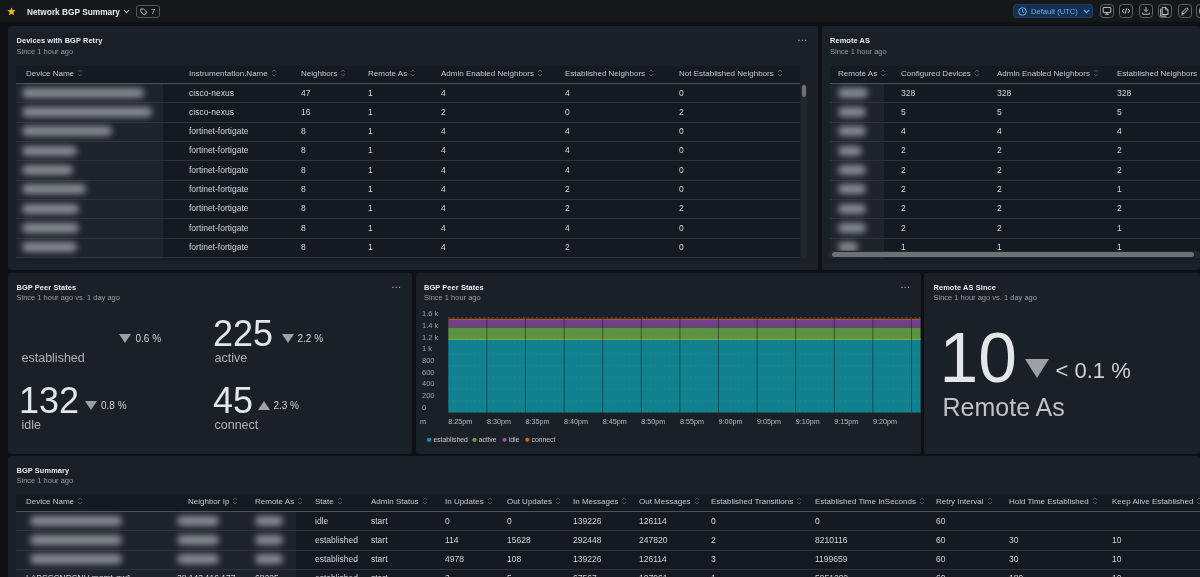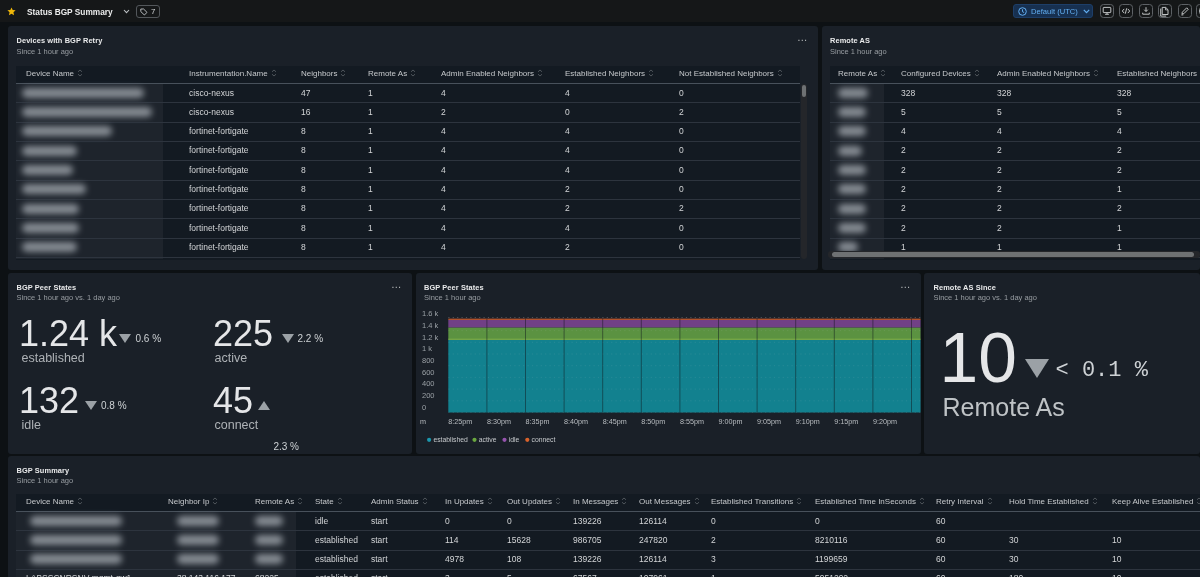--- a/index.html
+++ b/index.html
@@ -19,21 +19,21 @@
 .bignum{position:absolute;font-size:36px;color:#e5e6e8;white-space:nowrap;}
 .bpct{font-size:10px;color:#ced2d5;}
 .blabel{position:absolute;font-size:12.5px;color:#aeb2b6;}
 .tri{display:inline-block;width:0;height:0;}
 </style></head><body>
 
 <div style="position:absolute;left:0;top:0;width:1200px;height:22px;background:#151718;">
 <svg style="position:absolute;left:7px;top:6.5px" width="9" height="9" viewBox="0 0 12 12">
       <path d="M6 0.5 L7.6 4 L11.5 4.4 L8.6 7 L9.4 10.9 L6 8.9 L2.6 10.9 L3.4 7 L0.5 4.4 L4.4 4 Z" fill="#eeb609"></path>
     </svg>
-<span style="position:absolute;left:27px;top:6.5px;font-size:8.3px;font-weight:bold;color:#eceded;">Status BGP Summary</span>
+<span style="position:absolute;left:27px;top:6.5px;font-size:8.3px;font-weight:bold;color:#eceded;">Network BGP Summary</span>
 <svg style="position:absolute;left:123px;top:8.5px" width="7" height="5" viewBox="0 0 8 6">
       <path d="M1 1.2 L4 4.4 L7 1.2" stroke="#bfc3c6" stroke-width="1.3" fill="none"></path>
     </svg>
 <div style="position:absolute;left:136px;top:4.5px;width:24px;height:13px;border:1px solid #53575b;border-radius:3px;"></div>
 <svg style="position:absolute;left:140px;top:8px" width="8" height="8" viewBox="0 0 8 8">
       <path d="M0.8 1 L3.6 1 L7 4.4 L4.4 7 L0.8 3.6 Z" stroke="#c6c9cc" stroke-width="0.9" fill="none"></path>
     </svg>
 <span style="position:absolute;left:151px;top:7px;font-size:8px;color:#d2d5d7;">7</span>
 <div style="position:absolute;left:1013px;top:4px;width:80px;height:14px;background:#173050;border:1px solid #1d3e68;border-radius:3px;"></div>
 <svg style="position:absolute;left:1017.5px;top:7px" width="9" height="9" viewBox="0 0 9 9">
@@ -252,35 +252,34 @@
 <span class="c" style="left:175.5px;top:216.14px">1</span>
 <span class="c" style="left:295.5px;top:216.14px">1</span>
 <div class="rline" style="left:8.5px;top:230.97px;width:370px;"></div>
 <div class="vscroll" style="left:6.5px;top:225px;width:372px;height:6.5px;"></div>
 <div class="vthumb" style="left:10.5px;top:225.8px;width:361.5px;height:5.2px;border-radius:2.6px;"></div>
 </div>
 <div class="panel" style="left:8px;top:272.5px;width:404px;height:181px;">
 <div class="ptitle">BGP Peer States</div>
 <div class="psub">Since 1 hour ago vs. 1 day ago</div>
 <div class="dots" style="right:10px;top:5px;">…</div>
-<span class="bignum" style="left:11px;top:40.5px;">1.24 k</span>
 <span style="position:absolute;left:111.4px;top:56.3px;"><span class="tri" style="border-left:6.0px solid transparent;border-right:6.0px solid transparent;border-top:9px solid #9ba1a6;"></span></span>
 <span class="bpct" style="position:absolute;left:127.5px;top:60px;">0.6 %</span>
 <div class="blabel" style="left:13.5px;top:78px;">established</div>
 <span class="bignum" style="left:205px;top:40.5px;">225</span>
 <span style="position:absolute;left:274px;top:56.3px;"><span class="tri" style="border-left:6.0px solid transparent;border-right:6.0px solid transparent;border-top:9px solid #9ba1a6;"></span></span>
 <span class="bpct" style="position:absolute;left:289.5px;top:60px;">2.2 %</span>
 <div class="blabel" style="left:206.5px;top:78px;">active</div>
 <span class="bignum" style="left:11px;top:107px;">132</span>
 <span style="position:absolute;left:76.8px;top:123px;"><span class="tri" style="border-left:6.0px solid transparent;border-right:6.0px solid transparent;border-top:9px solid #9ba1a6;"></span></span>
 <span class="bpct" style="position:absolute;left:93px;top:127px;">0.8 %</span>
 <div class="blabel" style="left:13.5px;top:145px;">idle</div>
 <span class="bignum" style="left:205px;top:107px;">45</span>
 <span style="position:absolute;left:249.8px;top:123px;"><span class="tri" style="border-left:6.0px solid transparent;border-right:6.0px solid transparent;border-bottom:9px solid #9ba1a6;"></span></span>
-<span class="bpct" style="position:absolute;left:265.4px;top:127px;margin-top:41px;">2.3 %</span>
+<span class="bpct" style="position:absolute;left:265.4px;top:127px;">2.3 %</span>
 <div class="blabel" style="left:206.5px;top:145px;">connect</div>
 </div>
 <div class="panel" style="left:415.5px;top:272.5px;width:505.5px;height:181px;">
 <div class="ptitle">BGP Peer States</div>
 <div class="psub">Since 1 hour ago</div>
 <div class="dots" style="right:10px;top:5px;">…</div>
 <svg style="position:absolute;left:0;top:0" width="505" height="181" viewBox="0 0 505 181">
       <rect x="32.3" y="66.7" width="472.2" height="72.8" fill="#12818f"></rect>
       <rect x="32.3" y="54.4" width="472.2" height="12.300000000000004" fill="#5b9241"></rect>
       <rect x="32.3" y="47.0" width="472.2" height="7.399999999999999" fill="#714086"></rect>
@@ -337,34 +336,34 @@
       <text x="92.8" y="169.3" font-size="6.8" fill="#c6c9cc">idle</text>
       <circle cx="111.3" cy="166.8" r="2.1" fill="#d9622b"></circle>
       <text x="115.6" y="169.3" font-size="6.8" fill="#c6c9cc">connect</text>
     </svg>
 </div>
 <div class="panel" style="left:923.5px;top:272.5px;width:276.5px;height:181px;">
 <div class="ptitle" style="left:10px">Remote AS Since</div>
 <div class="psub" style="left:10px">Since 1 hour ago vs. 1 day ago</div>
 <span style="position:absolute;left:16px;top:45.5px;font-size:69.5px;color:#e5e6e8;">10</span>
 <span style="position:absolute;left:101.3px;top:86.7px;"><span class="tri" style="border-left:12.5px solid transparent;border-right:12.5px solid transparent;border-top:19px solid #9ba1a6;"></span></span>
-<span style="position:absolute;left:132px;top:85px;font-size:22px;color:#ced2d5;font-family:Liberation Mono, monospace;">&lt; 0.1 %</span>
+<span style="position:absolute;left:132px;top:85px;font-size:22px;color:#ced2d5;">&lt; 0.1 %</span>
 <span style="position:absolute;left:19px;top:120px;font-size:25px;color:#bfc3c6;">Remote As</span>
 </div>
 <div class="panel" style="left:8px;top:455.5px;width:1192px;height:200px;">
 <div class="ptitle">BGP Summary</div>
 <div class="psub">Since 1 hour ago</div>
 <div class="tablearea" style="left:8px;top:38px;width:1184px;height:162px;"></div>
 <div class="blurstrip" style="left:8px;top:55.5px;width:280px;height:144px;"></div>
 <div style="position:absolute;left:8px;top:41px;width:1184px;height:16px;">
       <span class="hc" style="left:10px">Device Name<svg class="sort" width="6" height="8" viewBox="0 0 6 8">
           <path d="M1 2.8 L3 1 L5 2.8" stroke="#555b61" stroke-width="0.9" fill="none"></path>
           <path d="M1 5.2 L3 7 L5 5.2" stroke="#555b61" stroke-width="0.9" fill="none"></path>
         </svg></span>
-      <span class="hc" style="left:152px">Neighbor Ip<svg class="sort" width="6" height="8" viewBox="0 0 6 8">
+      <span class="hc" style="left:172px">Neighbor Ip<svg class="sort" width="6" height="8" viewBox="0 0 6 8">
           <path d="M1 2.8 L3 1 L5 2.8" stroke="#555b61" stroke-width="0.9" fill="none"></path>
           <path d="M1 5.2 L3 7 L5 5.2" stroke="#555b61" stroke-width="0.9" fill="none"></path>
         </svg></span>
       <span class="hc" style="left:239px">Remote As<svg class="sort" width="6" height="8" viewBox="0 0 6 8">
           <path d="M1 2.8 L3 1 L5 2.8" stroke="#555b61" stroke-width="0.9" fill="none"></path>
           <path d="M1 5.2 L3 7 L5 5.2" stroke="#555b61" stroke-width="0.9" fill="none"></path>
         </svg></span>
       <span class="hc" style="left:299px">State<svg class="sort" width="6" height="8" viewBox="0 0 6 8">
           <path d="M1 2.8 L3 1 L5 2.8" stroke="#555b61" stroke-width="0.9" fill="none"></path>
           <path d="M1 5.2 L3 7 L5 5.2" stroke="#555b61" stroke-width="0.9" fill="none"></path>
@@ -424,21 +423,21 @@
 <span class="c" style="left:807px;top:60.0px">0</span>
 <span class="c" style="left:928px;top:60.0px">60</span>
 <div class="rline" style="left:8px;top:74.83px;width:1184px;"></div>
 <div class="blob" style="left:22px;top:79.42999999999999px;width:92px;height:10px"></div>
 <div class="blob" style="left:169px;top:79.42999999999999px;width:42px;height:10px"></div>
 <div class="blob" style="left:247px;top:79.42999999999999px;width:28px;height:10px"></div>
 <span class="c" style="left:307px;top:79.33px">established</span>
 <span class="c" style="left:363px;top:79.33px">start</span>
 <span class="c" style="left:437px;top:79.33px">114</span>
 <span class="c" style="left:499px;top:79.33px">15628</span>
-<span class="c" style="left:565px;top:79.33px">986705</span>
+<span class="c" style="left:565px;top:79.33px">292448</span>
 <span class="c" style="left:631px;top:79.33px">247820</span>
 <span class="c" style="left:703px;top:79.33px">2</span>
 <span class="c" style="left:807px;top:79.33px">8210116</span>
 <span class="c" style="left:928px;top:79.33px">60</span>
 <span class="c" style="left:1001px;top:79.33px">30</span>
 <span class="c" style="left:1104px;top:79.33px">10</span>
 <div class="rline" style="left:8px;top:94.16px;width:1184px;"></div>
 <div class="blob" style="left:22px;top:98.75999999999999px;width:92px;height:10px"></div>
 <div class="blob" style="left:169px;top:98.75999999999999px;width:42px;height:10px"></div>
 <div class="blob" style="left:247px;top:98.75999999999999px;width:28px;height:10px"></div>

